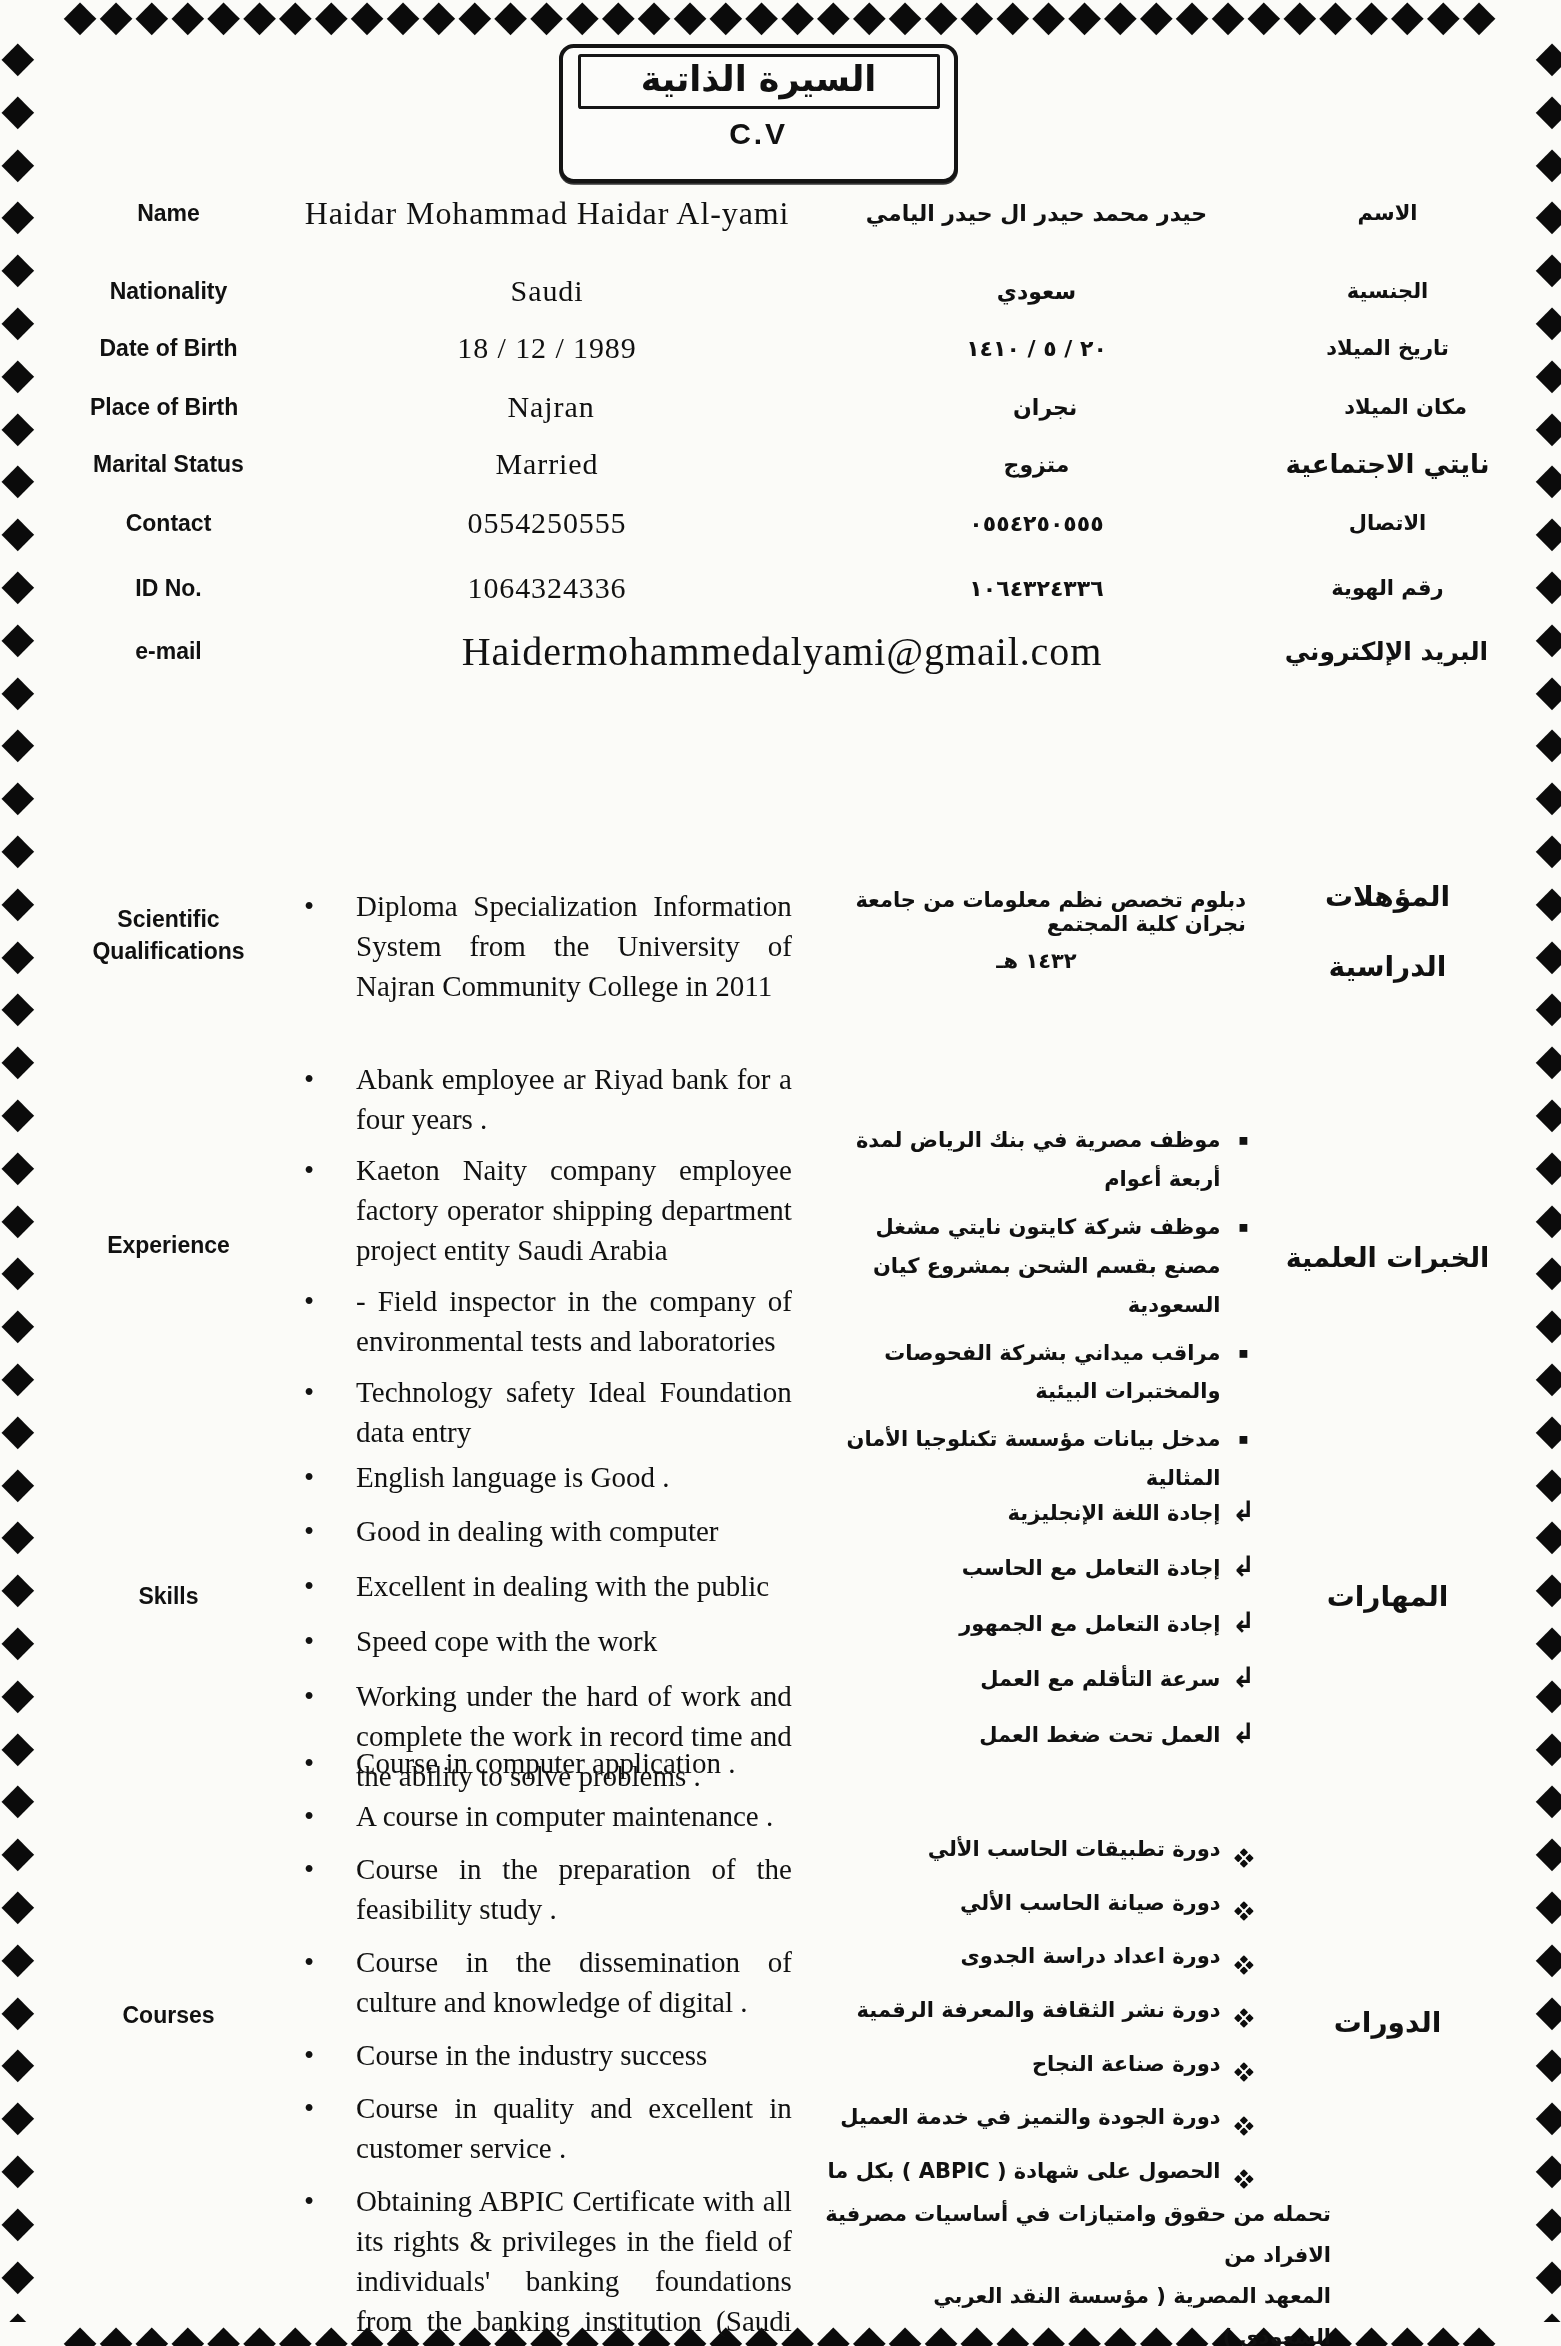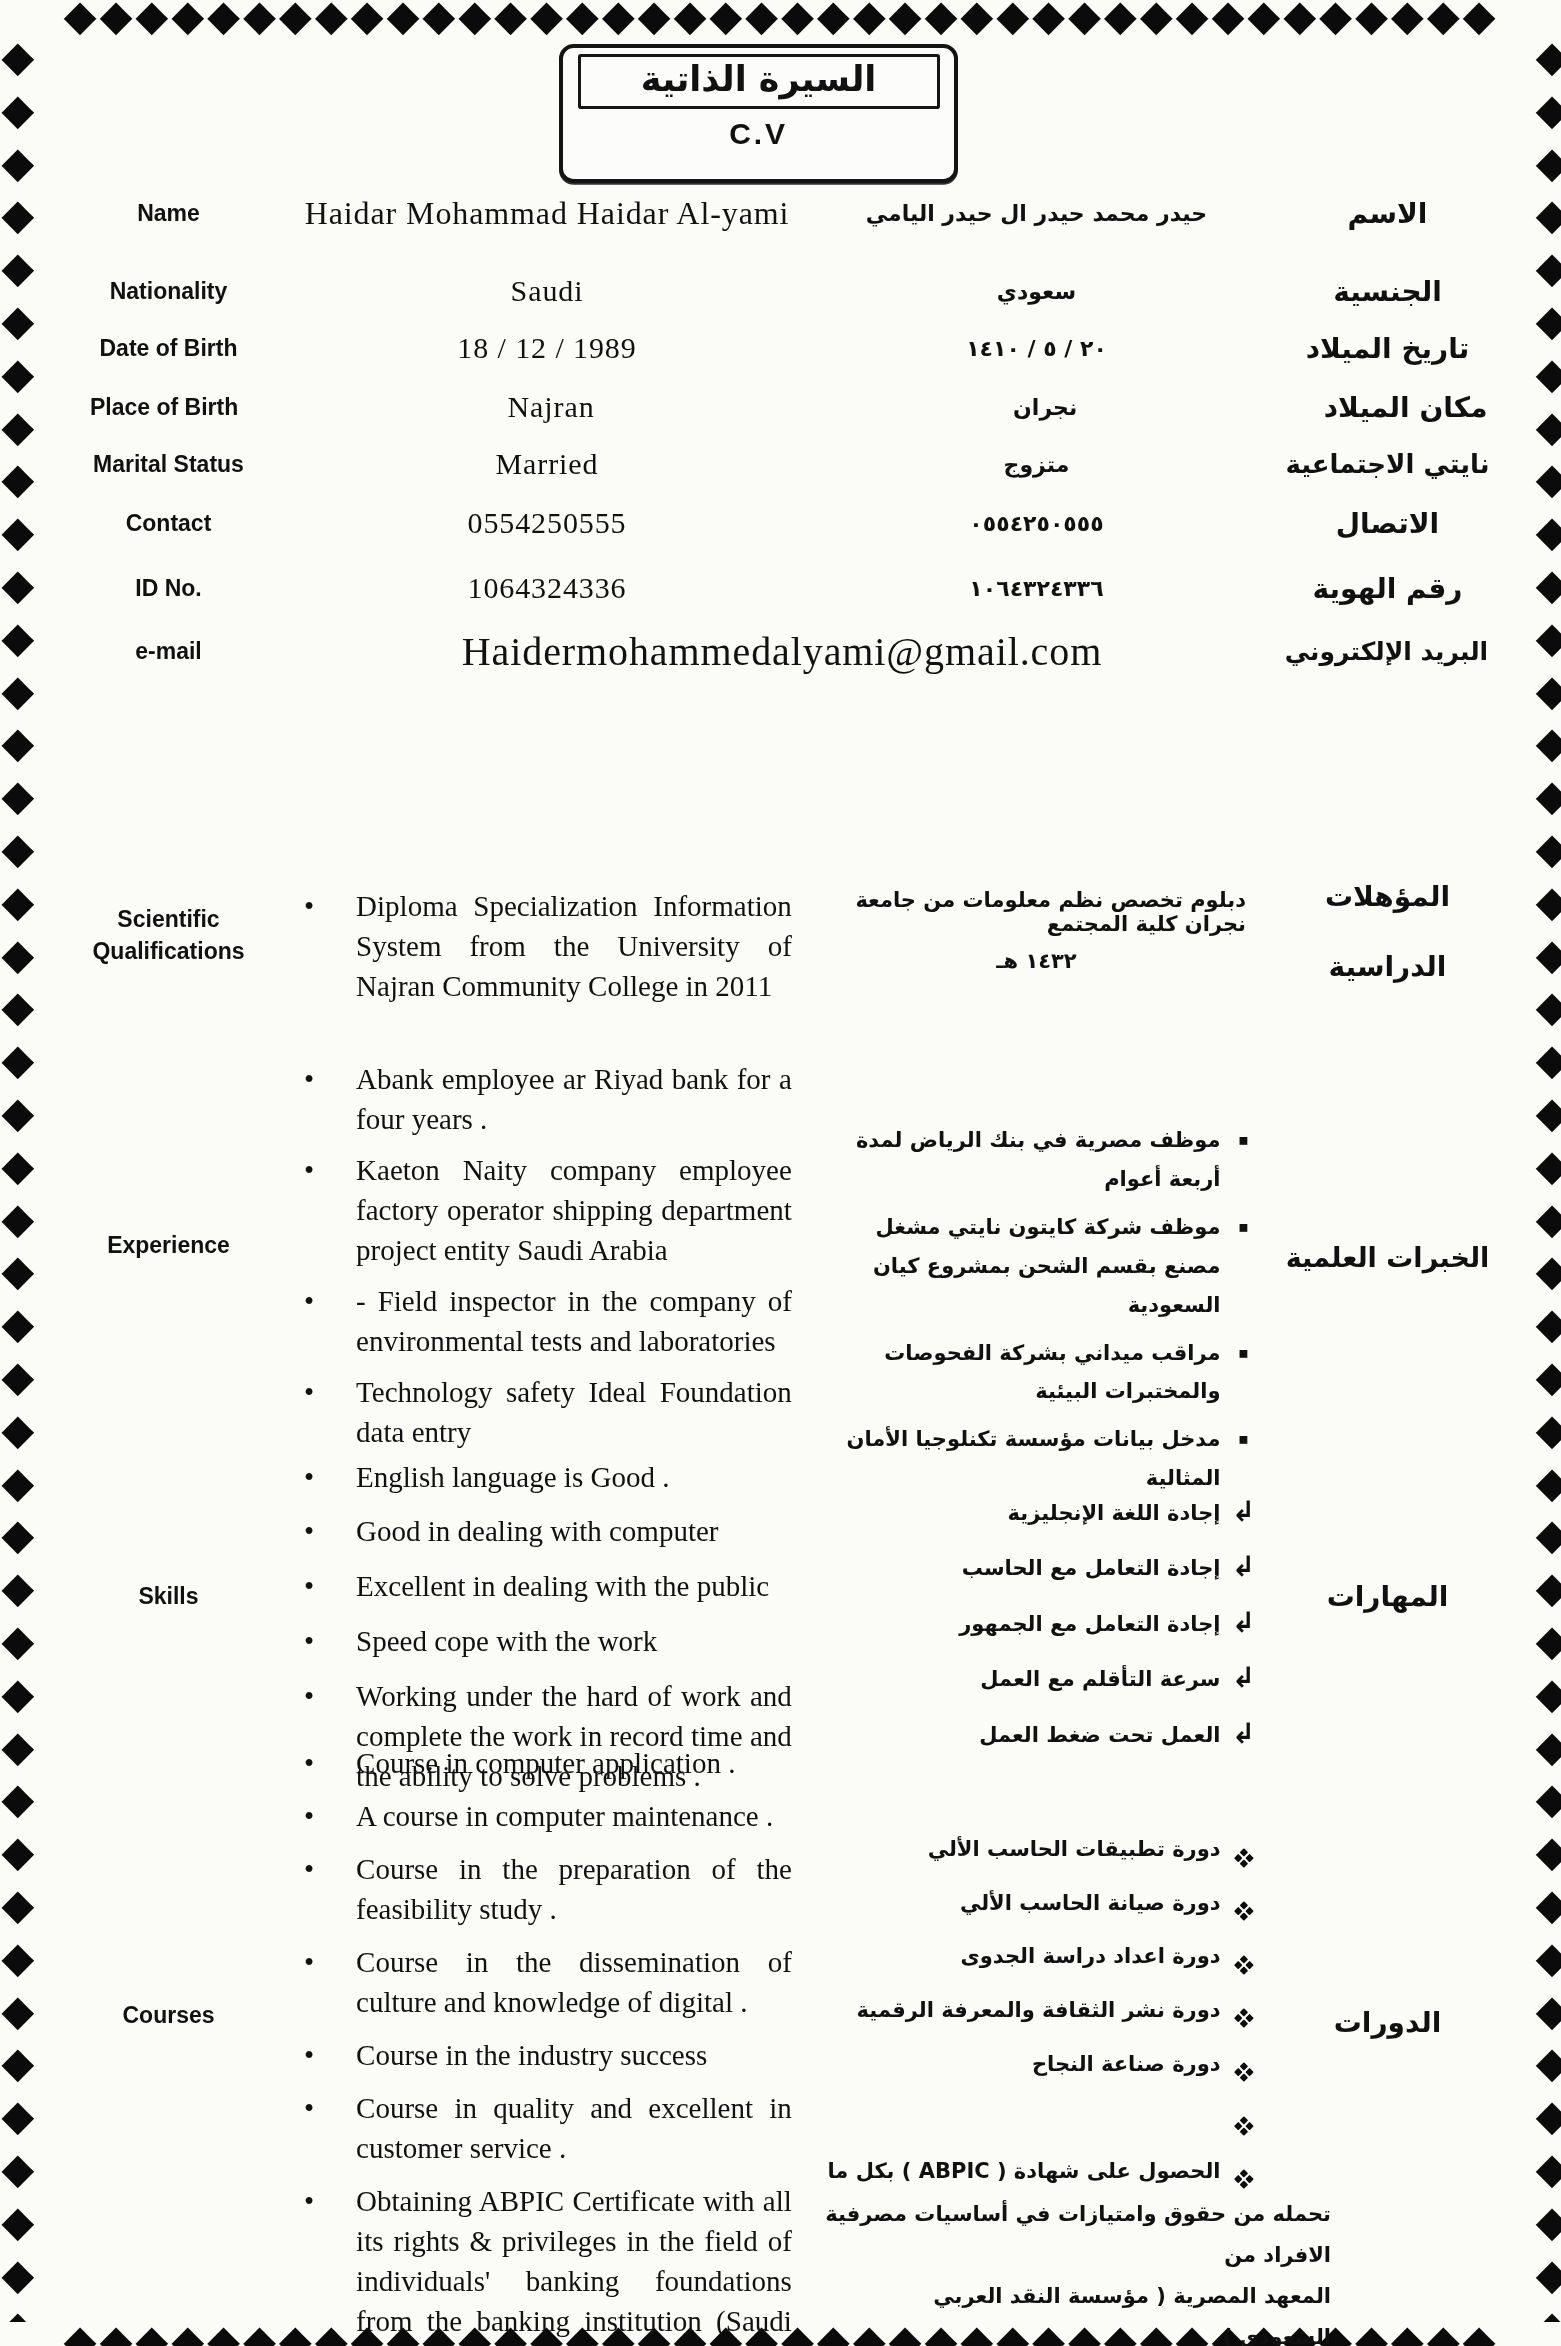--- a/index.html
+++ b/index.html
@@ -26,21 +26,21 @@
   .title-cv{font-family:"Liberation Sans",sans-serif;font-weight:bold;font-size:30px;
             letter-spacing:2.8px;margin-top:8.3px;}
   
   .info-row{position:absolute;left:44px;width:1473px;display:flex;align-items:center;height:46px;}
   .c1{width:249px;text-align:center;font-family:"Liberation Sans",sans-serif;font-weight:bold;font-size:23px;}
   .c2{width:508px;text-align:center;font-size:30px;letter-spacing:0.9px;}
   .c3{width:471px;text-align:center;direction:rtl;font-family:"DejaVu Sans",sans-serif;
       font-weight:bold;font-size:22px;}
   .c2.wide{width:978px;}
   .c4{width:231px;text-align:center;direction:rtl;font-family:"DejaVu Sans",sans-serif;
-      font-weight:bold;font-size:28px;}
+      font-weight:bold;font-size:21px;}
   
   .section{position:absolute;left:44px;width:1473px;display:flex;align-items:flex-start;}
   .s1{width:249px;text-align:center;font-family:"Liberation Sans",sans-serif;font-weight:bold;font-size:23px;line-height:1.4;}
   .s2{width:508px;}
   .s3{width:471px;direction:rtl;font-family:"DejaVu Sans",sans-serif;font-weight:bold;font-size:21px;}
   .s4{width:231px;text-align:center;direction:rtl;font-family:"DejaVu Sans",sans-serif;
       font-weight:bold;font-size:28px;line-height:1.45;}
   ul.blist{list-style:none;margin:0;padding:0 9.2px 0 7.4px;}
   ul.blist li{display:flex;font-size:29px;line-height:1.38;margin-bottom:11px;}
   ul.blist .mk{width:52px;flex:none;text-align:left;padding-left:3.7px;}
@@ -323,20 +323,21 @@
               </span></span>
             <span class="tx">دورة صناعة النجاح</span>
           </li>
         <li style="margin-bottom:14.8px;">
             <span class="mk"><span class="florette">
                 <i></i>
                 <i></i>
                 <i></i>
                 <i></i>
               </span></span>
+            <span class="tx">دورة الجودة والتميز في خدمة العميل</span>
           </li>
         <li style="margin-bottom:3.7px;">
             <span class="mk"><span class="florette">
                 <i></i>
                 <i></i>
                 <i></i>
                 <i></i>
               </span></span>
             <span class="tx">الحصول على شهادة ( ABPIC ) بكل ما</span>
           </li>

